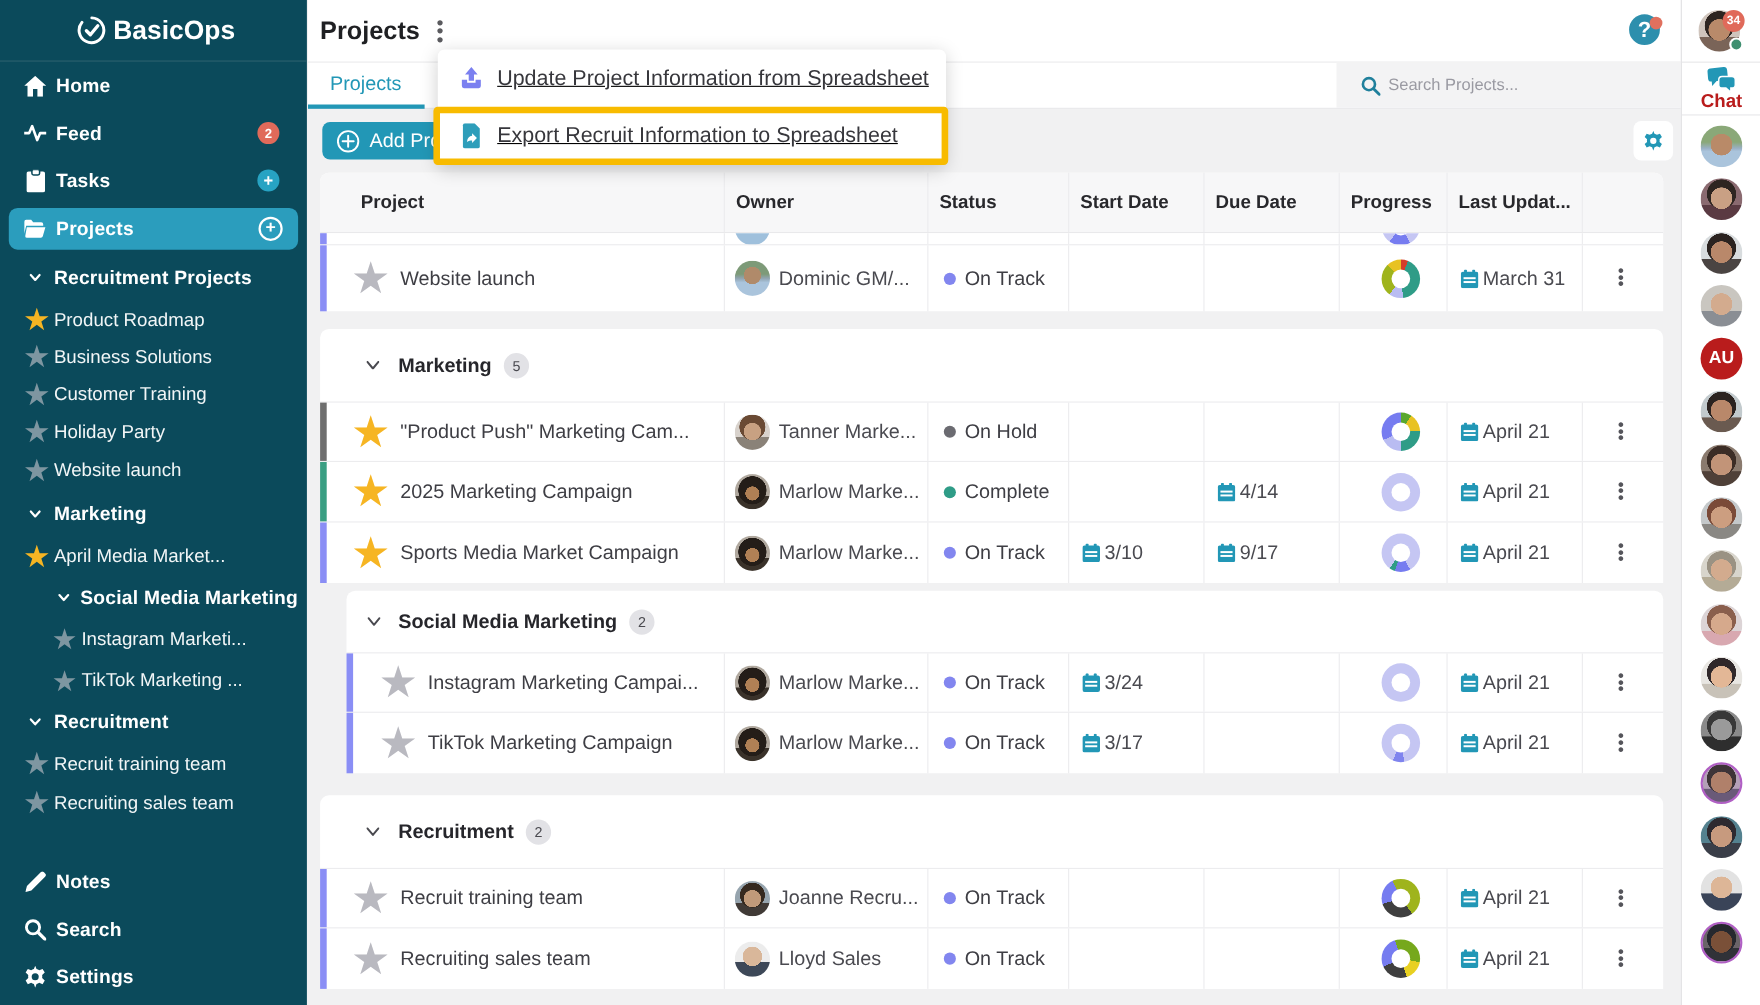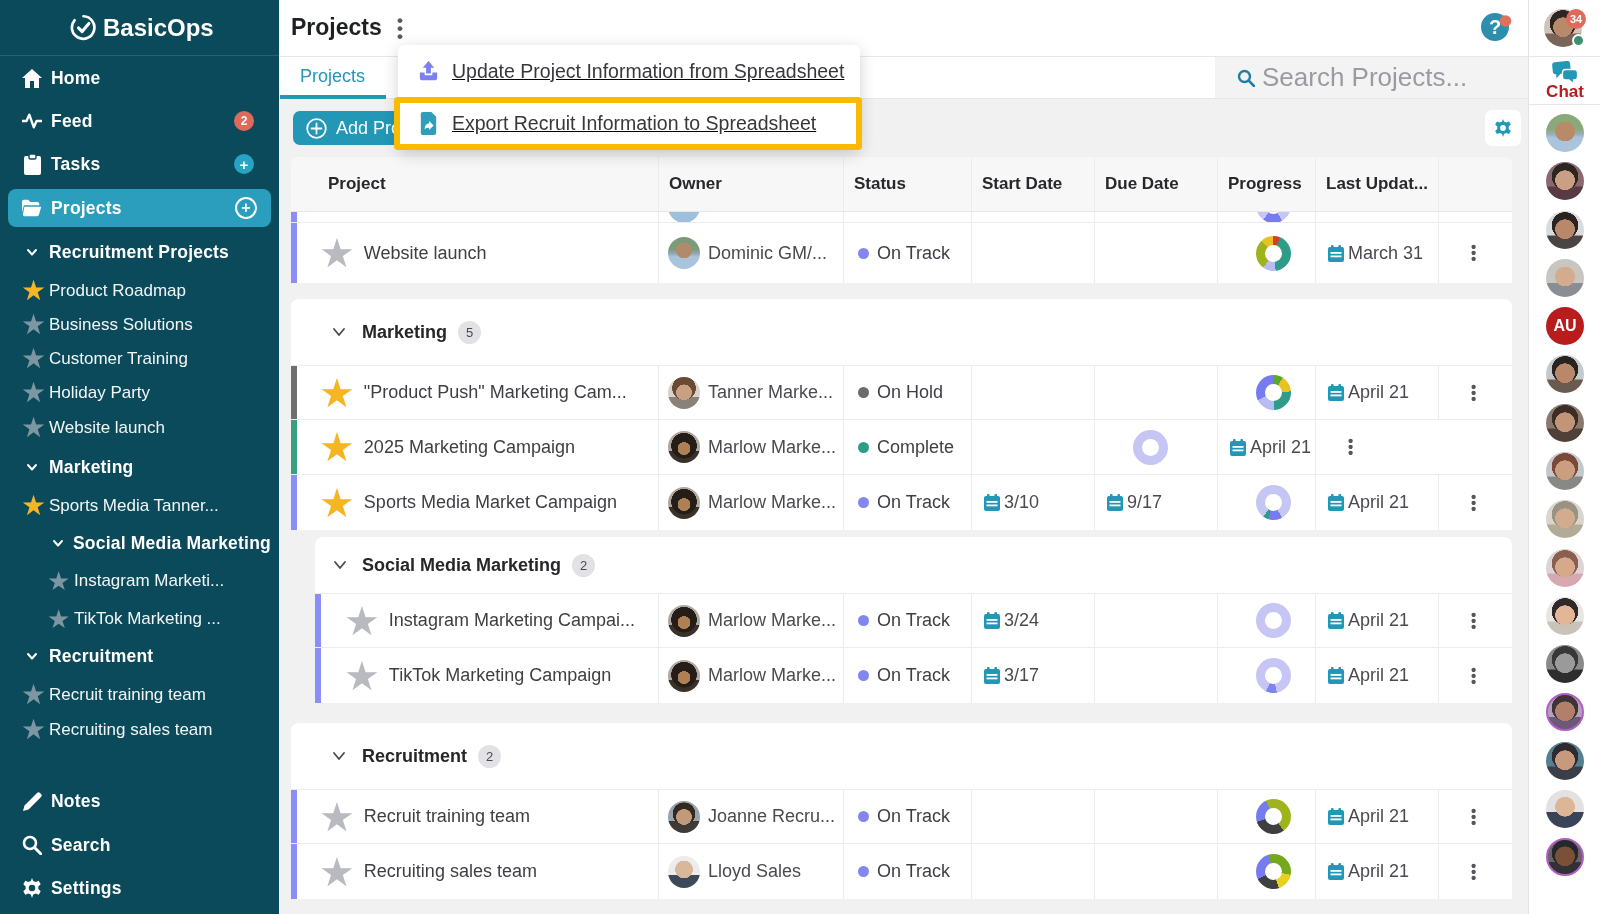--- a/index.html
+++ b/index.html
@@ -30,21 +30,21 @@
 #toolbar { position:absolute; left:0; top:99px; width:1248px; height:58px; background:#f1f1f2; }
 #content { position:absolute; left:0; top:157px; width:1248px; height:757px; background:#f1f1f2; }
 
 h1.title { position:absolute; left:11px; top:14px; font-size:23px; font-weight:bold; color:#1f2023; }
 .vdots { position:absolute; left:117px; top:17px; width:4px; height:24px; color:#5a5a5e; font-size:17px; letter-spacing:0; line-height:8px; font-weight:bold; }
 
 .tab { position:absolute; left:20px; top:9px; font-size:18px; color:#2297b6; }
 .tab-line { position:absolute; left:0px; top:38px; width:106px; height:4px; background:#2297b6; }
 
 #searchbox { position:absolute; right:0px; top:0px; width:313px; height:41px; background:#f3f3f4; display:flex; align-items:center; }
-#searchbox .ph { color:#9a9aa2; font-size:26px; margin-left:47px; }
+#searchbox .ph { color:#9a9aa2; font-size:15px; margin-left:47px; }
 
 #addbtn { position:absolute; left:13px; top:12px; width:150px; height:34px; background:#2297b6; border-radius:7px; color:#fff; font-size:18px; display:flex; align-items:center; }
 #gearbtn { position:absolute; right:7px; top:11px; width:36px; height:36px; background:#fff; border-radius:7px; display:flex; align-items:center; justify-content:center; }
 
 
 .card { position:absolute; left:11px; width:1221px; background:#fff; border-radius:8px 8px 0 0; }
 .thead { display:grid; grid-template-columns:368px 185px 128px 123px 123px 98px 123px 73px; height:55px; background:#f7f7f8; border-bottom:1px solid #e7e7e9; border-radius:8px 8px 0 0; }
 .thead div { display:flex; align-items:center; padding-left:10px; font-weight:bold; font-size:17px; color:#28282c; border-right:1px solid #ececee; }
 .thead div:last-child { border-right:none; }
 .thead div:first-child { padding-left:37px; }
@@ -165,21 +165,21 @@
     </div>
 
   <div class="side-item" style="top:450px">
     <svg class="chev" viewBox="0 0 12 12">
         <path d="M2 4 L6 8.5 L10 4" fill="none" stroke="#fff" stroke-width="2" stroke-linecap="round" stroke-linejoin="round"></path>
       </svg>
     <span class="lbl">Marketing</span>
   </div>
   <div class="side-item" style="top:489px">
       <span class="star gold">★</span>
-      <span class="lbl2">Sports Media Tanner...</span>
+      <span class="lbl2">April Media Market...</span>
     </div>
   <div class="side-item" style="top:526px">
     <svg class="chev" style="margin-left:52px;margin-right:9px" viewBox="0 0 12 12">
         <path d="M2 4 L6 8.5 L10 4" fill="none" stroke="#fff" stroke-width="2" stroke-linecap="round" stroke-linejoin="round"></path>
       </svg>
     <span class="lbl">Social Media Marketing</span>
   </div>
   <div class="side-item" style="top:564px">
       <span class="star gray" style="margin-left:47px;margin-right:5px;font-size:26px;line-height:20px">★</span>
       <span class="lbl2">Instagram Marketi...</span>
@@ -382,20 +382,30 @@
           </div>
         <div class="cell">
             <div class="avatar" style="background:radial-gradient(circle 6.5px at 50% 55%, #b08055 97%, rgba(0,0,0,0)), radial-gradient(circle 13px at 50% 46%, #241d18 97%, rgba(0,0,0,0)), linear-gradient(180deg, #b0a89e 0% 62%, #3a322a 63% 100%)"></div>
             <span class="oname">Marlow Marke...</span>
           </div>
         <div class="cell">
             <span class="sdot" style="background:#2f9c87"></span>
             <span class="stext">Complete</span>
           </div>
         <div class="cell"></div>
+        <div class="cell">
+            <svg class="cal" viewBox="0 0 16 17">
+              <rect x="0" y="2" width="16" height="15" rx="2" fill="#2297b6"></rect>
+              <rect x="3" y="0" width="2.6" height="4.5" rx="1" fill="#2297b6"></rect>
+              <rect x="10.4" y="0" width="2.6" height="4.5" rx="1" fill="#2297b6"></rect>
+              <rect x="2.5" y="7" width="11" height="1.8" fill="#fff"></rect>
+              <rect x="2.5" y="10.5" width="11" height="1.8" fill="#fff"></rect>
+            </svg>
+            <span class="dtext">4/14</span>
+          </div>
         <div class="cell">
             <div class="donut" style="margin-left:38px;background:#c5c6f3"></div>
           </div>
         <div class="cell">
             <svg class="cal" viewBox="0 0 16 17">
               <rect x="0" y="2" width="16" height="15" rx="2" fill="#2297b6"></rect>
               <rect x="3" y="0" width="2.6" height="4.5" rx="1" fill="#2297b6"></rect>
               <rect x="10.4" y="0" width="2.6" height="4.5" rx="1" fill="#2297b6"></rect>
               <rect x="2.5" y="7" width="11" height="1.8" fill="#fff"></rect>
               <rect x="2.5" y="10.5" width="11" height="1.8" fill="#fff"></rect>

